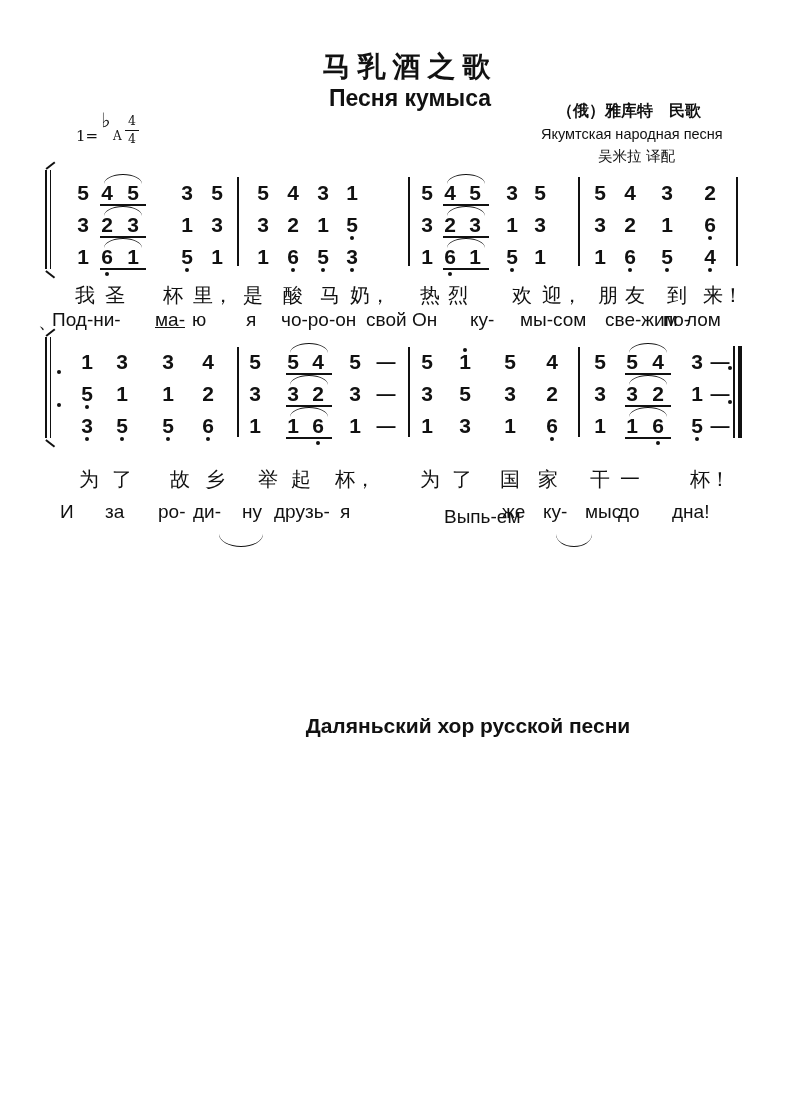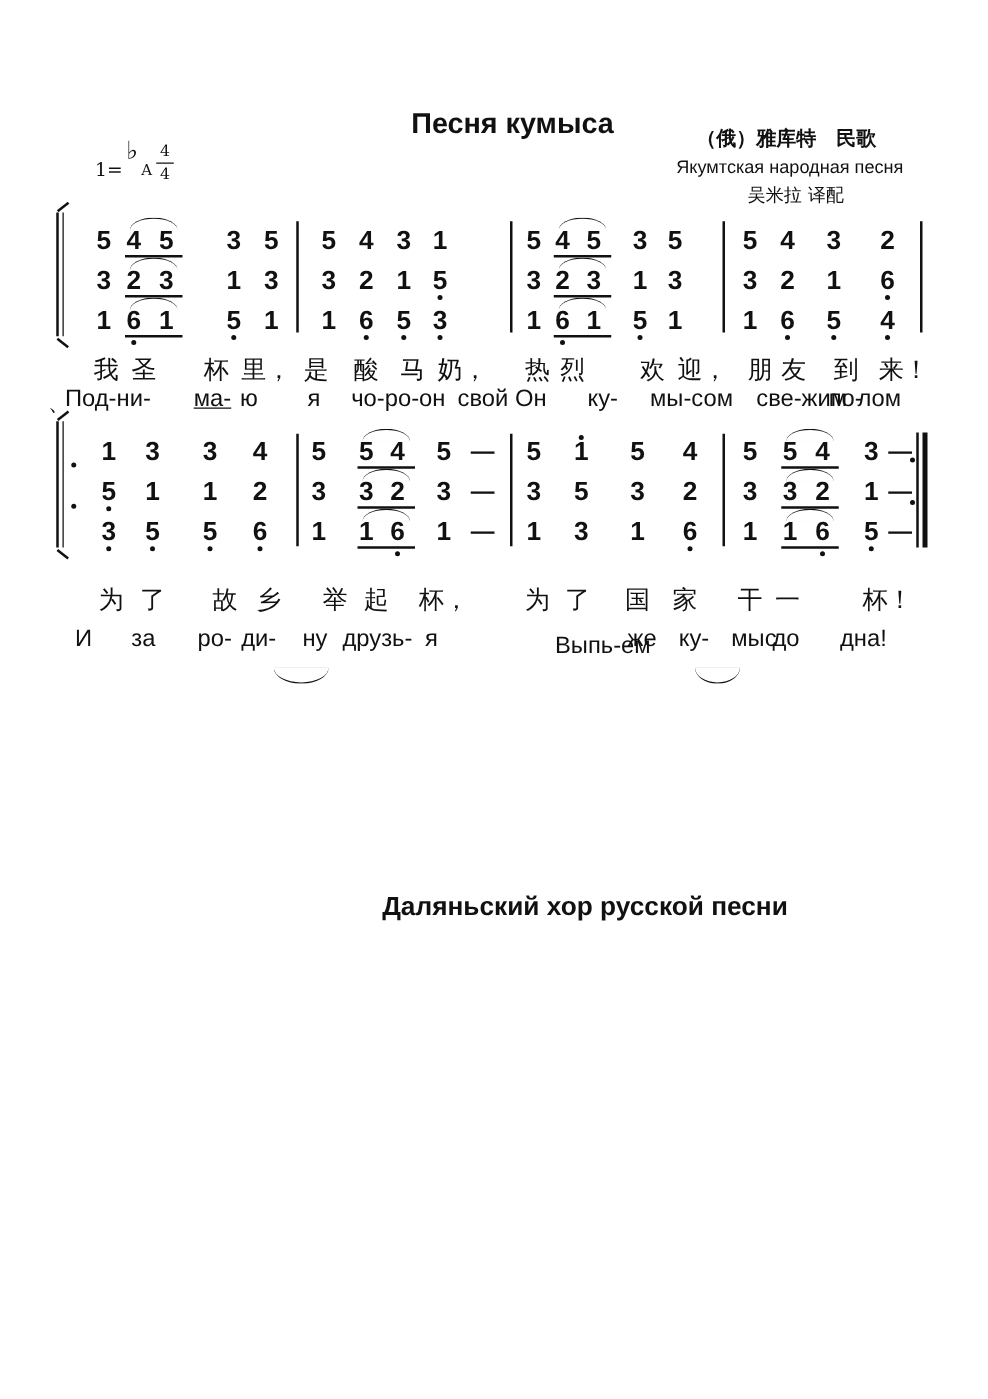--- a/index.html
+++ b/index.html
@@ -49,20 +49,21 @@
              letter-spacing:4px;white-space:nowrap;}
   .footer-ru{position:absolute;left:468px;top:714px;transform:translateX(-50%);
              font-size:21px;font-weight:700;white-space:nowrap;}
   .watermark{position:absolute;right:7px;top:1080px;font-size:26px;color:#404040;
              font-family:"Liberation Sans",sans-serif;}
 </style>
 </head>
 <body>
 
 <div class="page">
+  <div class="title-cn">马乳酒之歌</div>
   <div class="title-ru">Песня кумыса</div>
   <div class="credit1">（俄）雅库特　民歌</div>
   <div class="credit2">Якумтская народная песня</div>
   <div class="credit3">吴米拉 译配</div>
 
   <div class="keysig">
     <span class="ks-prefix">1=</span>
     <span class="ks-flat">♭</span>
     <span class="ks-letter">A</span>
     <span class="ks-frac">

